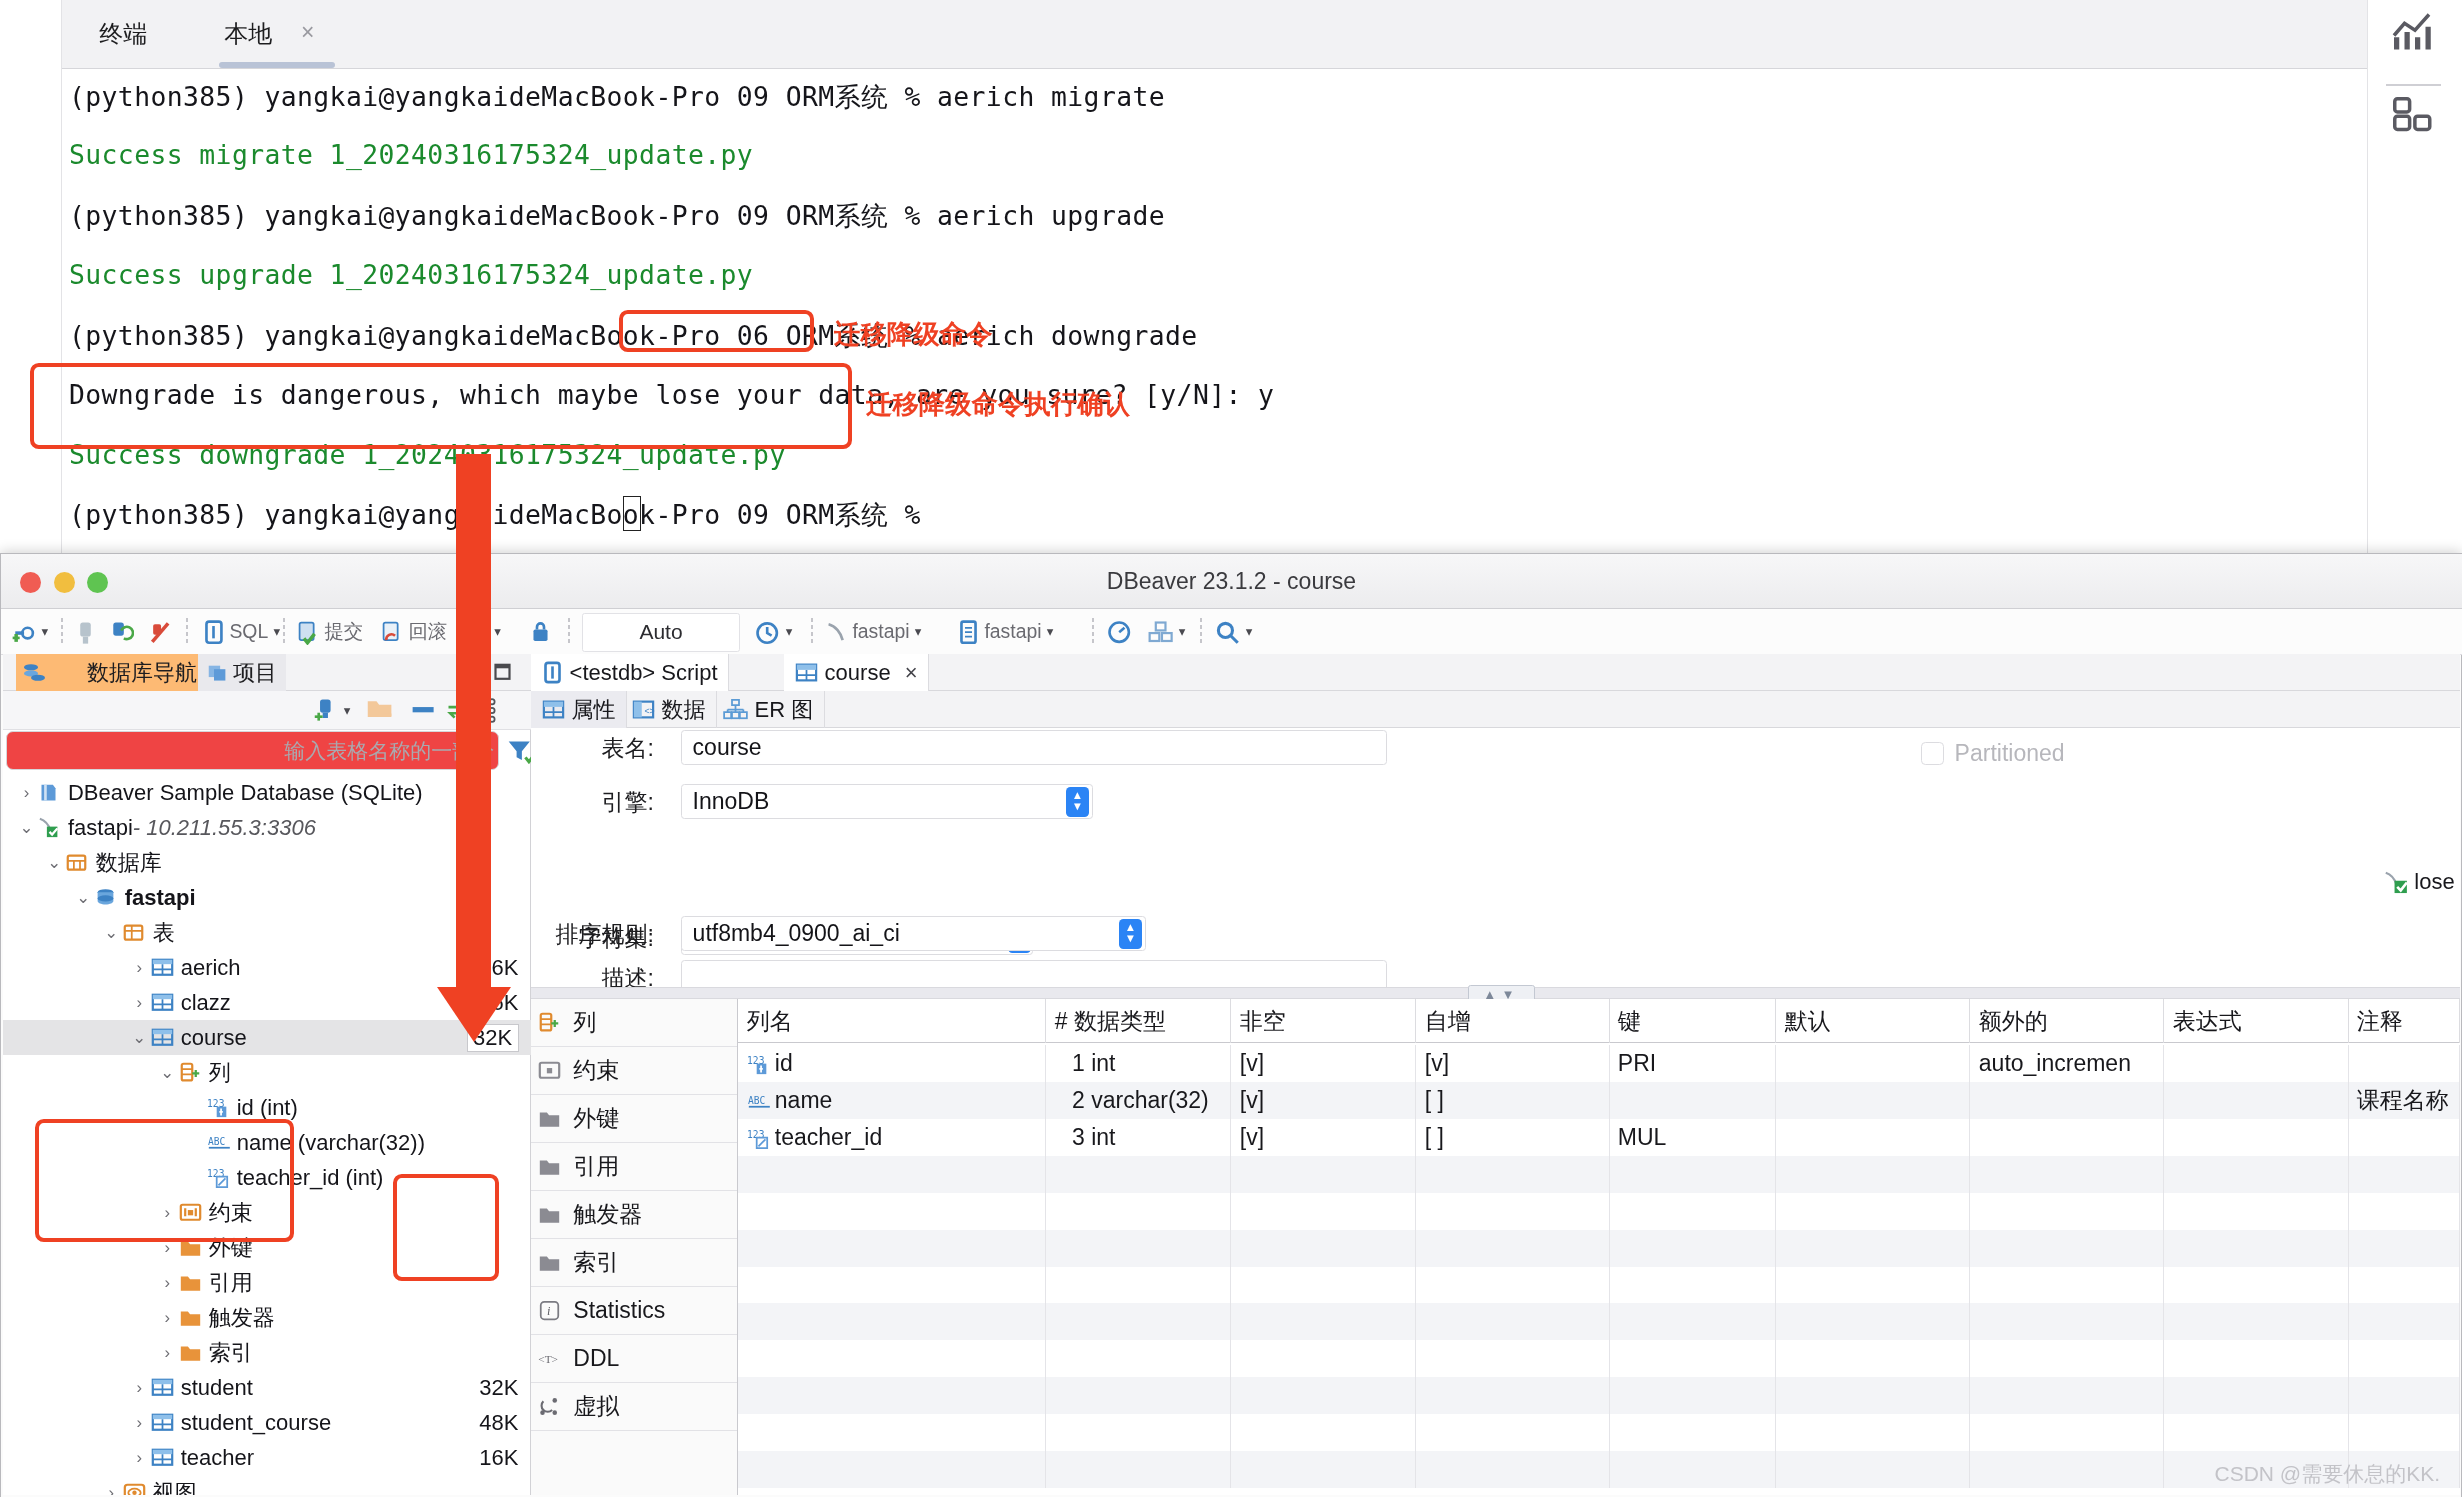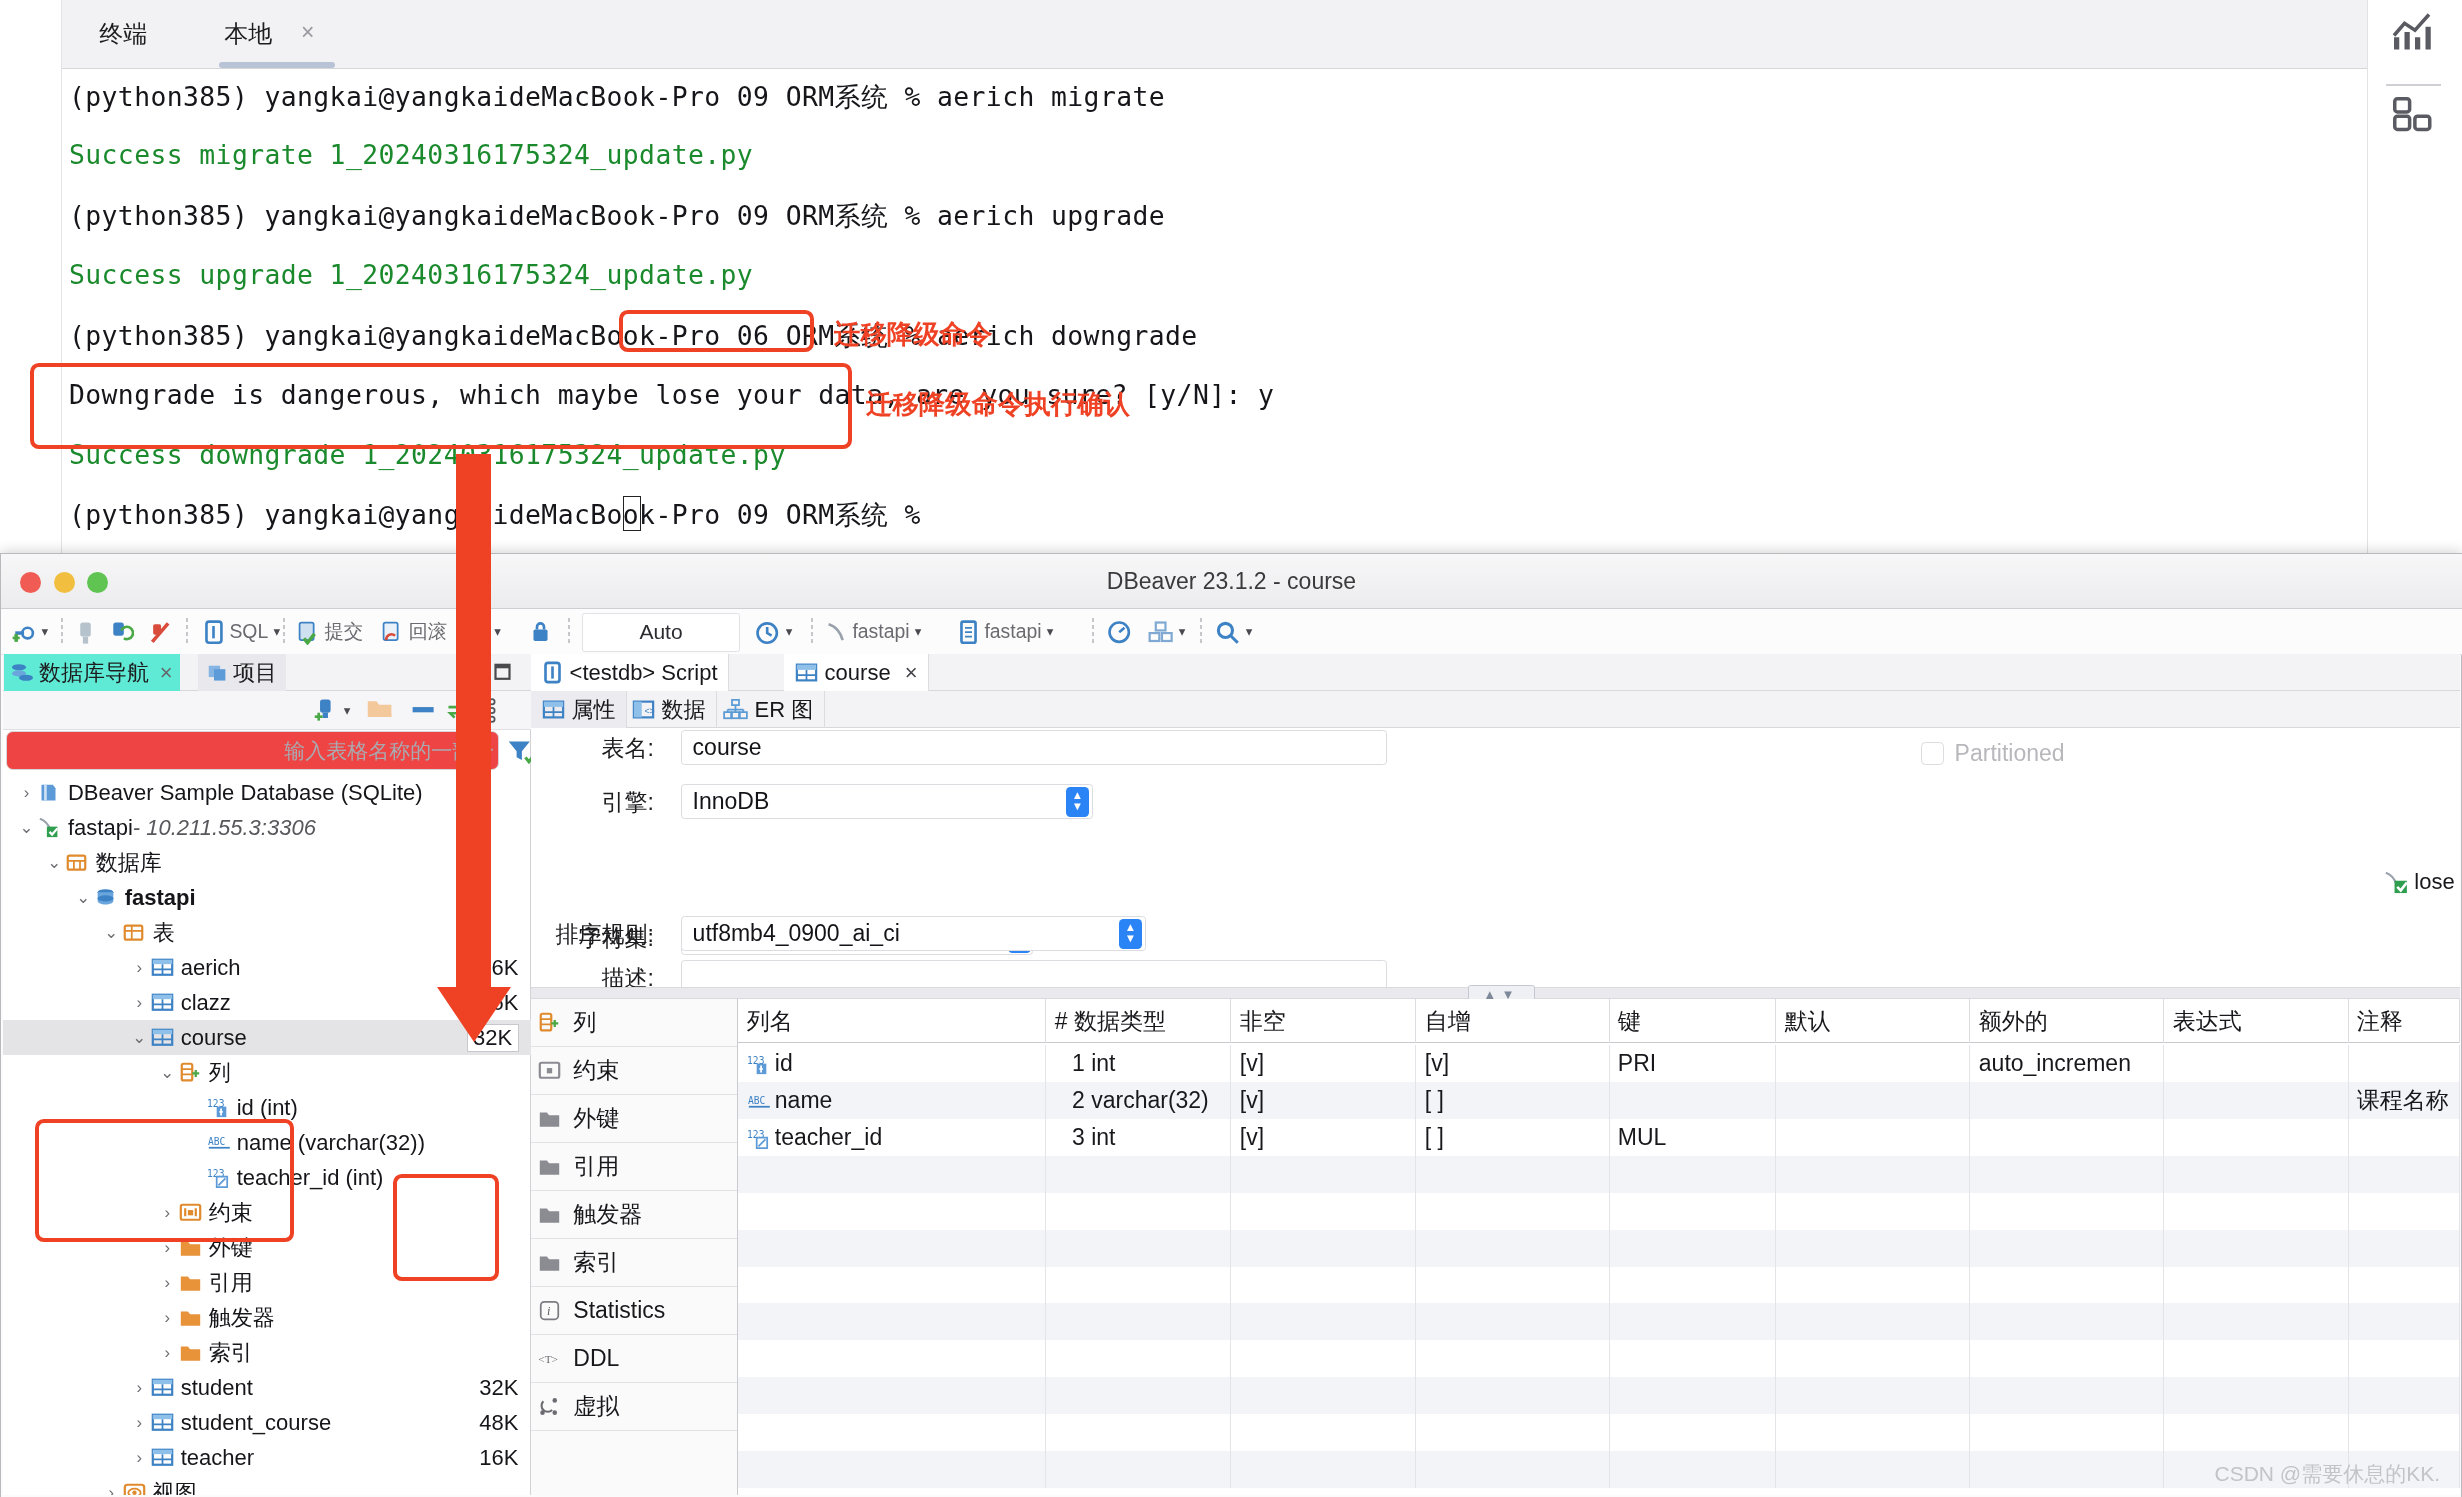--- a/index.html
+++ b/index.html
@@ -132,21 +132,21 @@
     background:#ffffff; border-right:0.9px solid #d2d2d6;
   }
   .nav-tabs{
     position:absolute; left:0; top:0; width:528px; height:37px;
     background:#f3f3f5; border-bottom:0.9px solid #d8d8dc;
   }
   .nav-tab{
     position:absolute; top:0; height:37px; line-height:37px;
     font-size:22px; color:#1d1d20; display:flex; align-items:center;
   }
-  .nav-tab.active{ left:1px; background:#5eead4; padding:0 7px; }
+  .nav-tab.active{ left:13px; background:#fdba74; padding:0 7px;gap:36px; }
   .nav-tab.inactive{ left:195px; background:#e9e9ed; padding:0 8.8px; }
   .nav-win-btn{ position:absolute; top:8.8px; font-size:17.6px; color:#4a4a4e; }
 
   .nav-toolbar{
     position:absolute; left:0; top:37px; width:528px; height:39px;
     background:#f6f6f8; border-bottom:0.9px solid #e0e0e4;
   }
   .nav-filter{
     position:absolute; left:3.5px; top:77px; width:493px; height:39px;
   }

